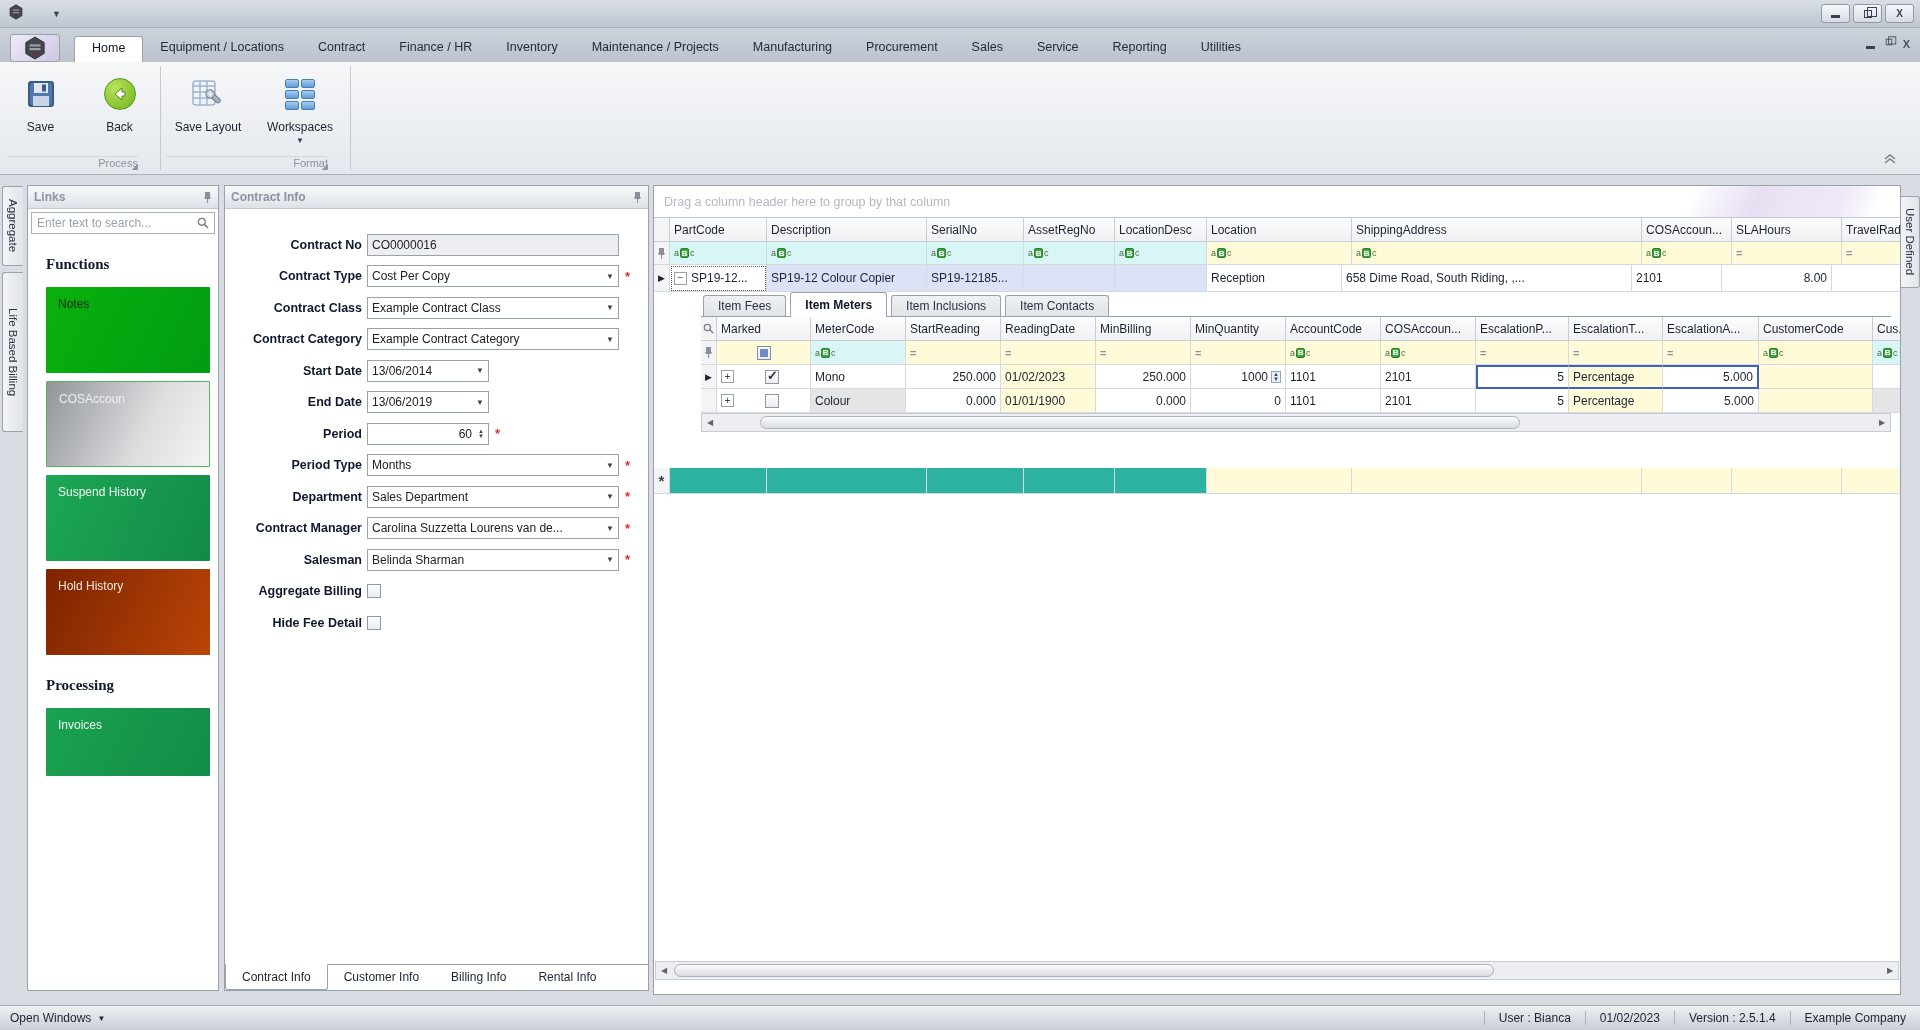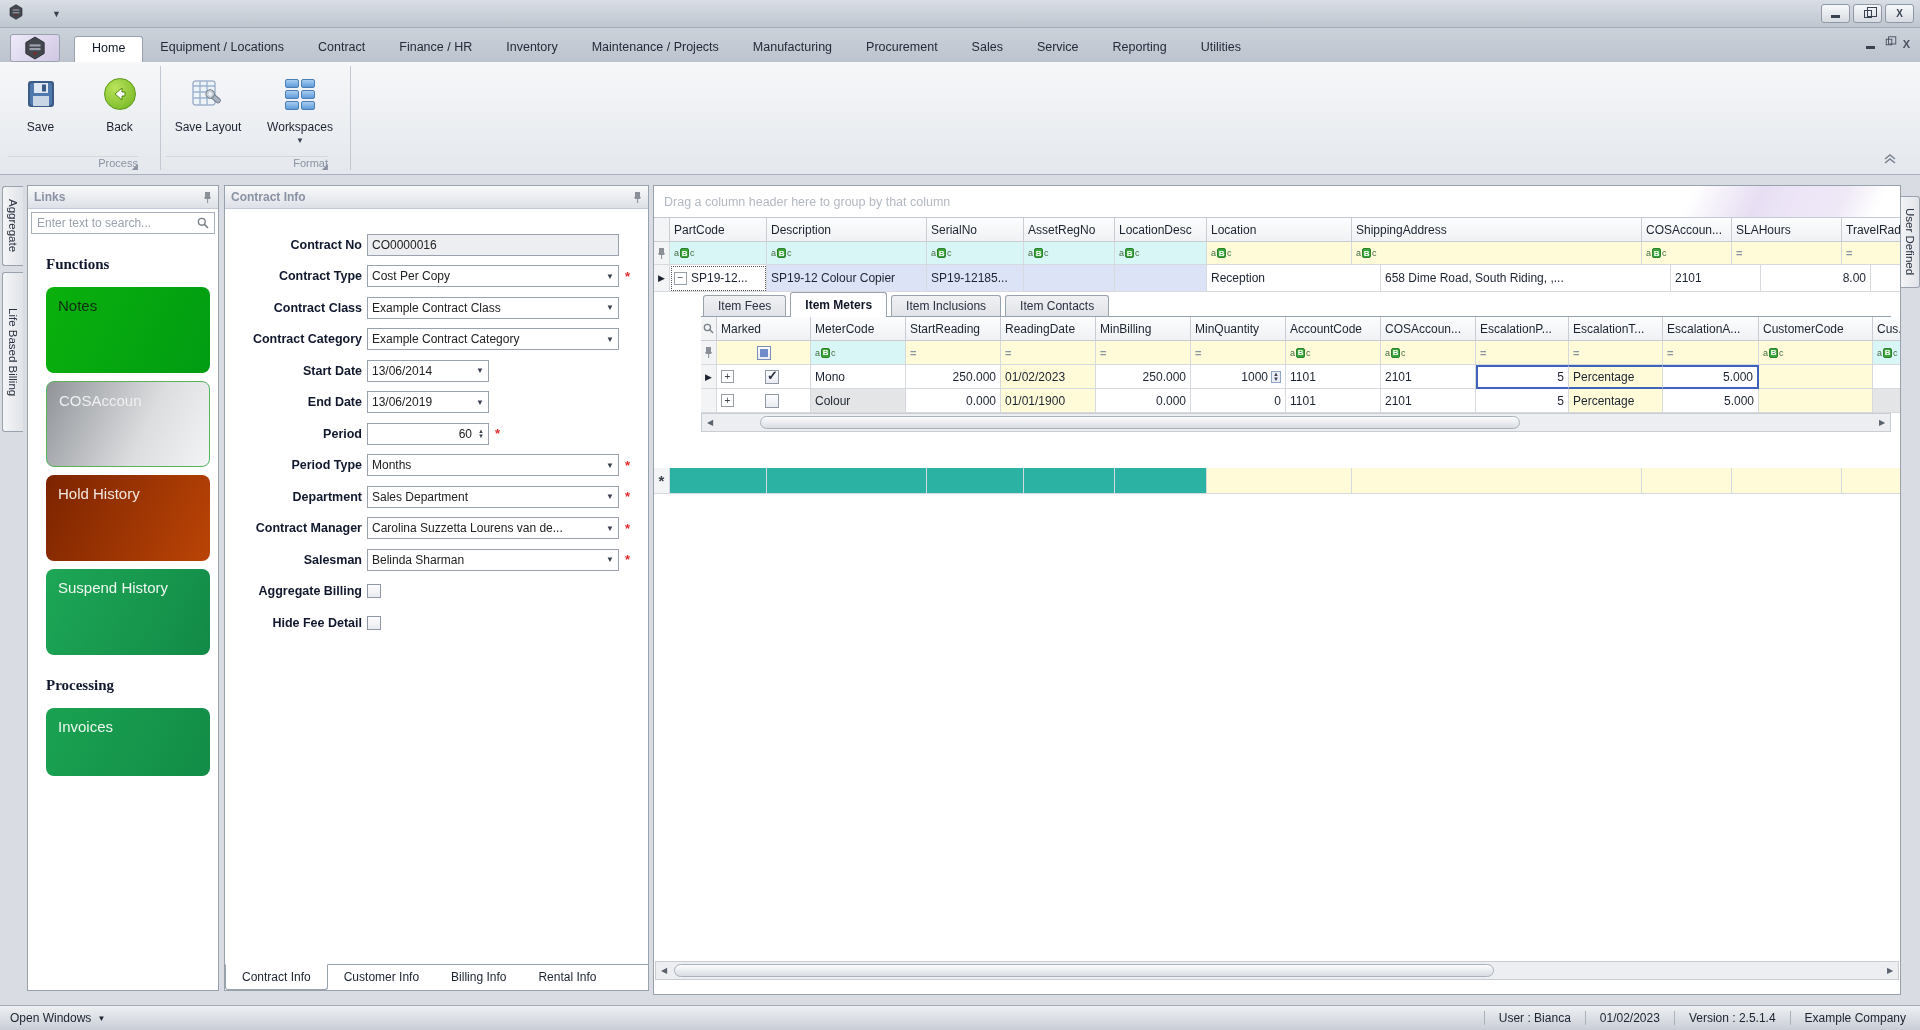--- a/index.html
+++ b/index.html
@@ -59,21 +59,21 @@
   .panel { position:absolute; background:#fff; border:1px solid #98a2ad; }
   .phead { height:23px; background:linear-gradient(#f8f9fa,#dde1e7); border-bottom:1px solid #c2c9d2;
     display:flex; align-items:center; padding:0 6px; font-weight:bold; color:#8a93a3; font-size:12px; }
   .phead .pin { margin-left:auto; }
 
   
   .searchrow { margin:3px; height:22px; border:1px solid #a8b0bb; background:#fff; display:flex; align-items:center; padding:0 5px; }
   .searchrow input { border:none; outline:none; flex:1; font-size:12px; color:#333; font-family:"Liberation Sans",sans-serif; }
   .searchrow input::placeholder { color:#9aa2ad; }
   .lheading { font-size:15px; font-weight:bold; color:#10182e; margin:22px 0 14px 18px;font-family:Liberation Serif, serif; }
-  .linkbtn { width:164px; margin:0 0 8px 18px; border-radius:8px; padding:10px 0 0 12px; font-size:15px; }
+  .linkbtn { width:164px; margin:0 0 8px 18px; border-radius:1px; padding:10px 0 0 12px; font-size:12px; }
   .linkbtn.h86 { height:86px; } .linkbtn.h68 { height:68px; }
   .lb-notes { background:linear-gradient(115deg,#0ab10c,#009c13); color:#0e2c12; }
   .lb-documents { background:linear-gradient(115deg,#909499,#dcdddf 60%,#f3f4f5); border:1px solid #57b35c; color:#eef0f1; }
   .lb-hold { background:linear-gradient(115deg,#7c2400,#bb4406); color:#f3e8e0; }
   .lb-suspend { background:linear-gradient(115deg,#1da756,#128a47); color:#eef7f0; }
   .lb-invoice { background:linear-gradient(115deg,#1aa251,#128c47); color:#eef7f0; }
 
   
   .fields { padding-top:20px; }
   .frow { display:flex; align-items:center; height:31.5px; }
@@ -301,22 +301,22 @@
       <svg class="magsvg" width="12" height="12" viewBox="0 0 12 12">
           <circle cx="4.8" cy="4.8" r="3.4" fill="none" stroke="#7a8088" stroke-width="1.4"></circle>
           <line x1="7.4" y1="7.4" x2="11" y2="11" stroke="#7a8088" stroke-width="1.6"></line>
         </svg>
     </span>
   </div>
   <div id="links-body">
       <div class="lheading">Functions</div>
       <div class="linkbtn lb-notes h86"><span>Notes</span></div>
       <div class="linkbtn lb-documents h86"><span>COSAccoun</span></div>
+      <div class="linkbtn lb-suspend h86"><span>Suspend History</span></div>
       <div class="linkbtn lb-hold h86"><span>Hold History</span></div>
-      <div class="linkbtn lb-suspend h86"><span>Suspend History</span></div>
       <div class="lheading">Processing</div>
       <div class="linkbtn lb-invoice h68"><span>Invoices</span></div>
     </div>
 </div>
 
 <div class="panel" style="left:224px; top:185px; width:425px; height:806px;">
   <div class="phead">
       <span>Contract Info</span>
     <span class="pin">
       <svg class="pinsvg" width="9" height="13" viewBox="0 0 9 13">
@@ -495,21 +495,21 @@
         </div>
         <div class="gc bg-lav" style="width: 97px; height: 27px;">
           <span>SP19-12185...</span>
         </div>
         <div class="gc bg-lav" style="width: 91px; height: 27px;">
           <span></span>
         </div>
         <div class="gc bg-lav" style="width: 92px; height: 27px;">
           <span></span>
         </div>
-        <div class="gc bg-white" style="width: 174px; height: 27px;">
+        <div class="gc bg-white" style="width: 135px; height: 27px;">
           <span>Reception</span>
         </div>
         <div class="gc bg-white" style="width: 290px; height: 27px;">
           <span>658 Dime Road, South Riding, ,...</span>
         </div>
         <div class="gc bg-white" style="width: 90px; height: 27px;">
           <span>2101</span>
         </div>
         <div class="gc bg-white right" style="width: 110px; height: 27px;">
           <span>8.00</span>

